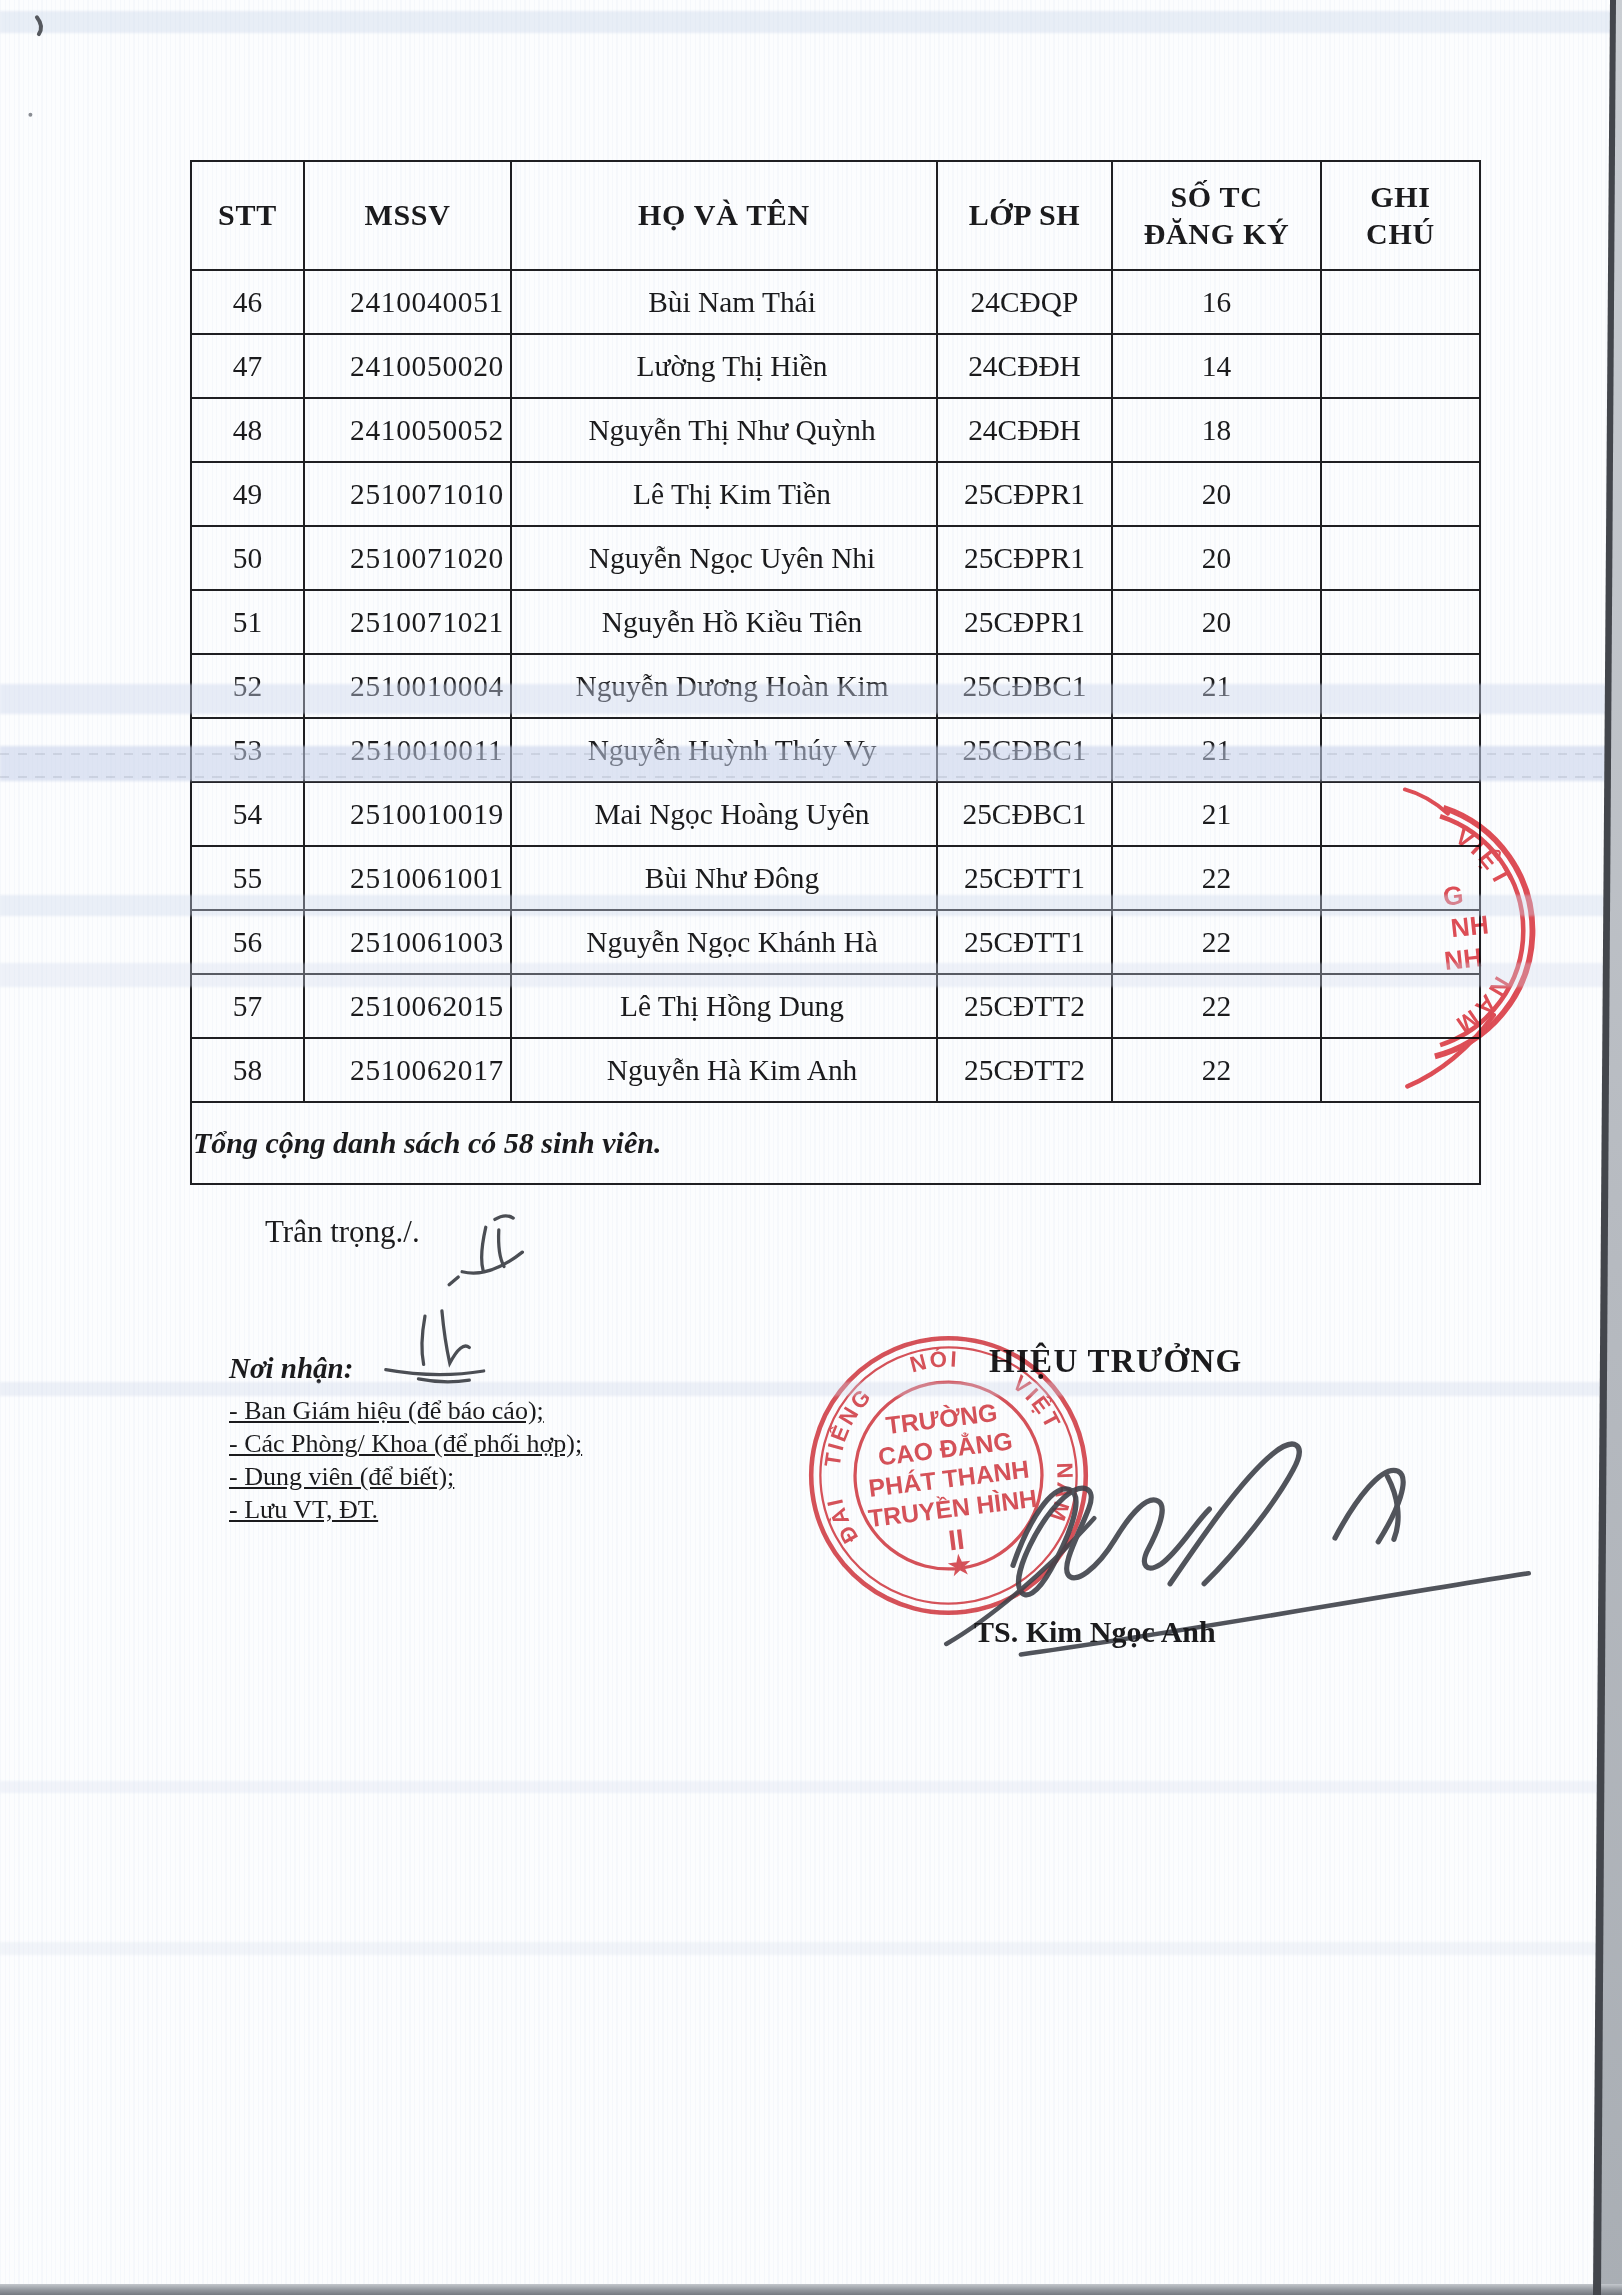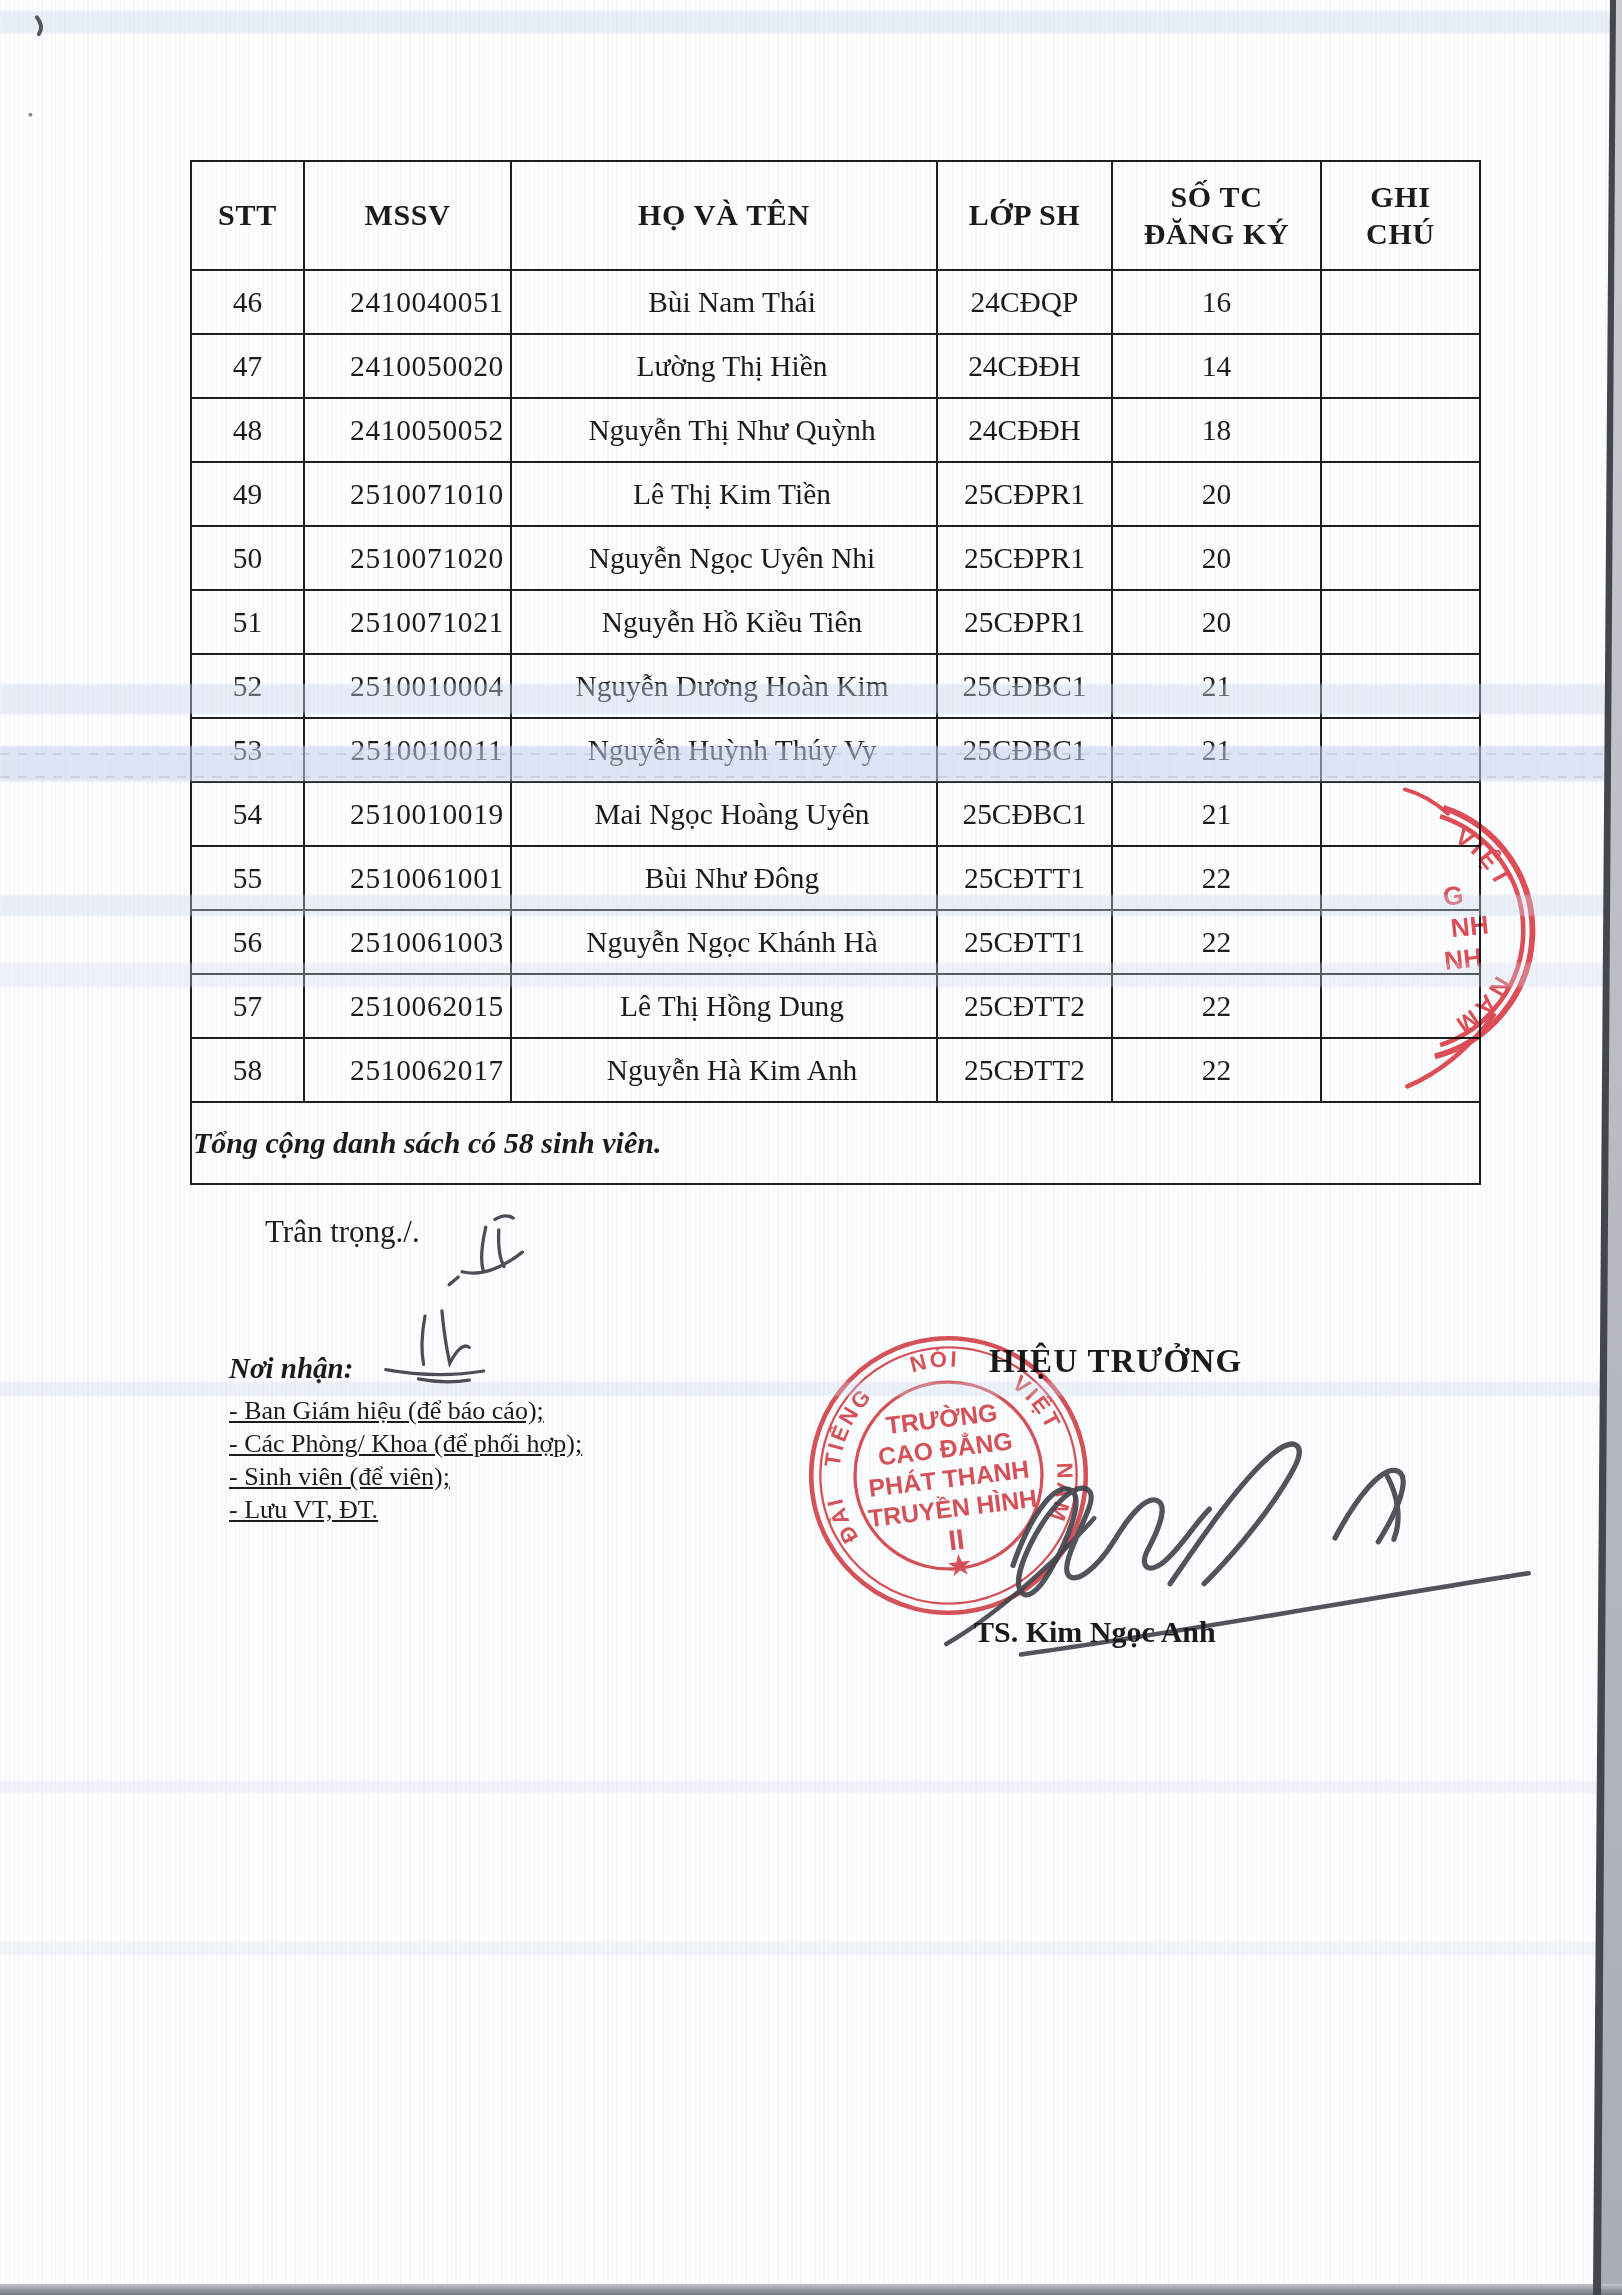--- a/index.html
+++ b/index.html
@@ -229,21 +229,21 @@
       <path d="M 706 1944 q 42 10 92 -30"></path>
       <path d="M 700 1952 l -14 12"></path>
     </g>
   </svg>
 
   <div class="abs recipients">
     <div class="recip-title">Nơi nhận:</div>
     <div class="recip-items">
       <div>- Ban Giám hiệu (để báo cáo);</div>
       <div>- Các Phòng/ Khoa (để phối hợp);</div>
-      <div>- Sinh viên (để viên);</div>
+      <div>- Dung viên (để biết);</div>
       <div>- Lưu VT, ĐT.</div>
     </div>
   </div>
 
   <svg class="mark-svg" style="left:376px;top:1305px" width="124" height="85" viewBox="575 1995 190 130">
     <g fill="none" stroke="#4b4e54" stroke-width="5" stroke-linecap="round">
       <path d="M 650 2012 q -8 44 -2 74"></path>
       <path d="M 676 2004 q 4 44 12 80 q 18 -34 30 -24"></path>
       <path d="M 590 2094 q 78 14 150 2"></path>
       <path d="M 640 2108 q 40 8 78 2"></path>

